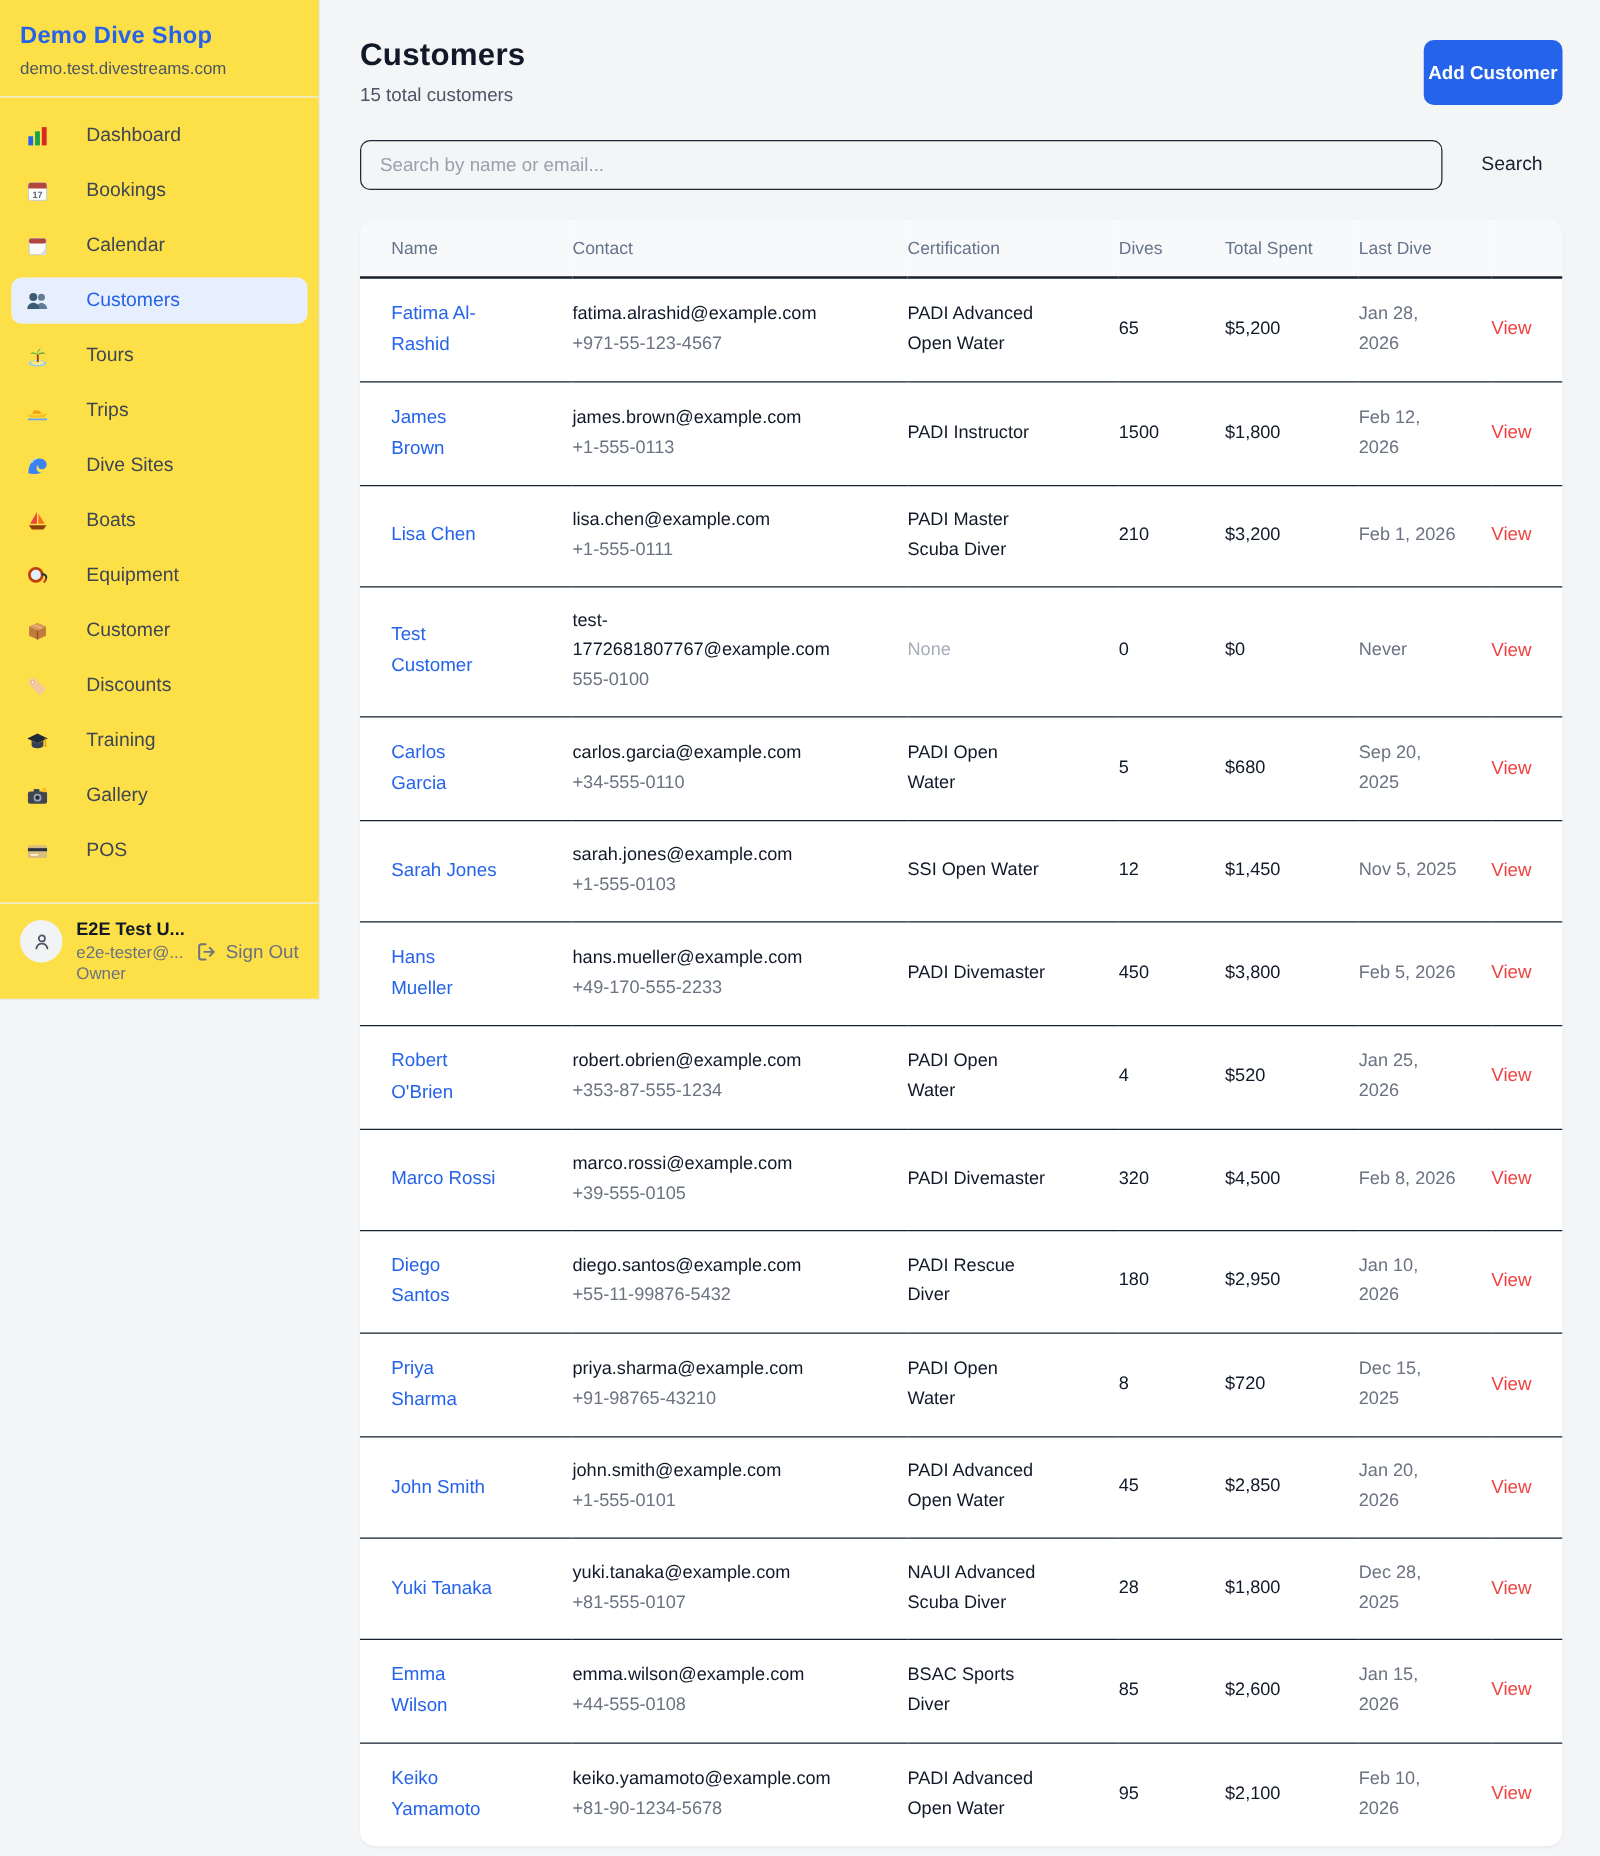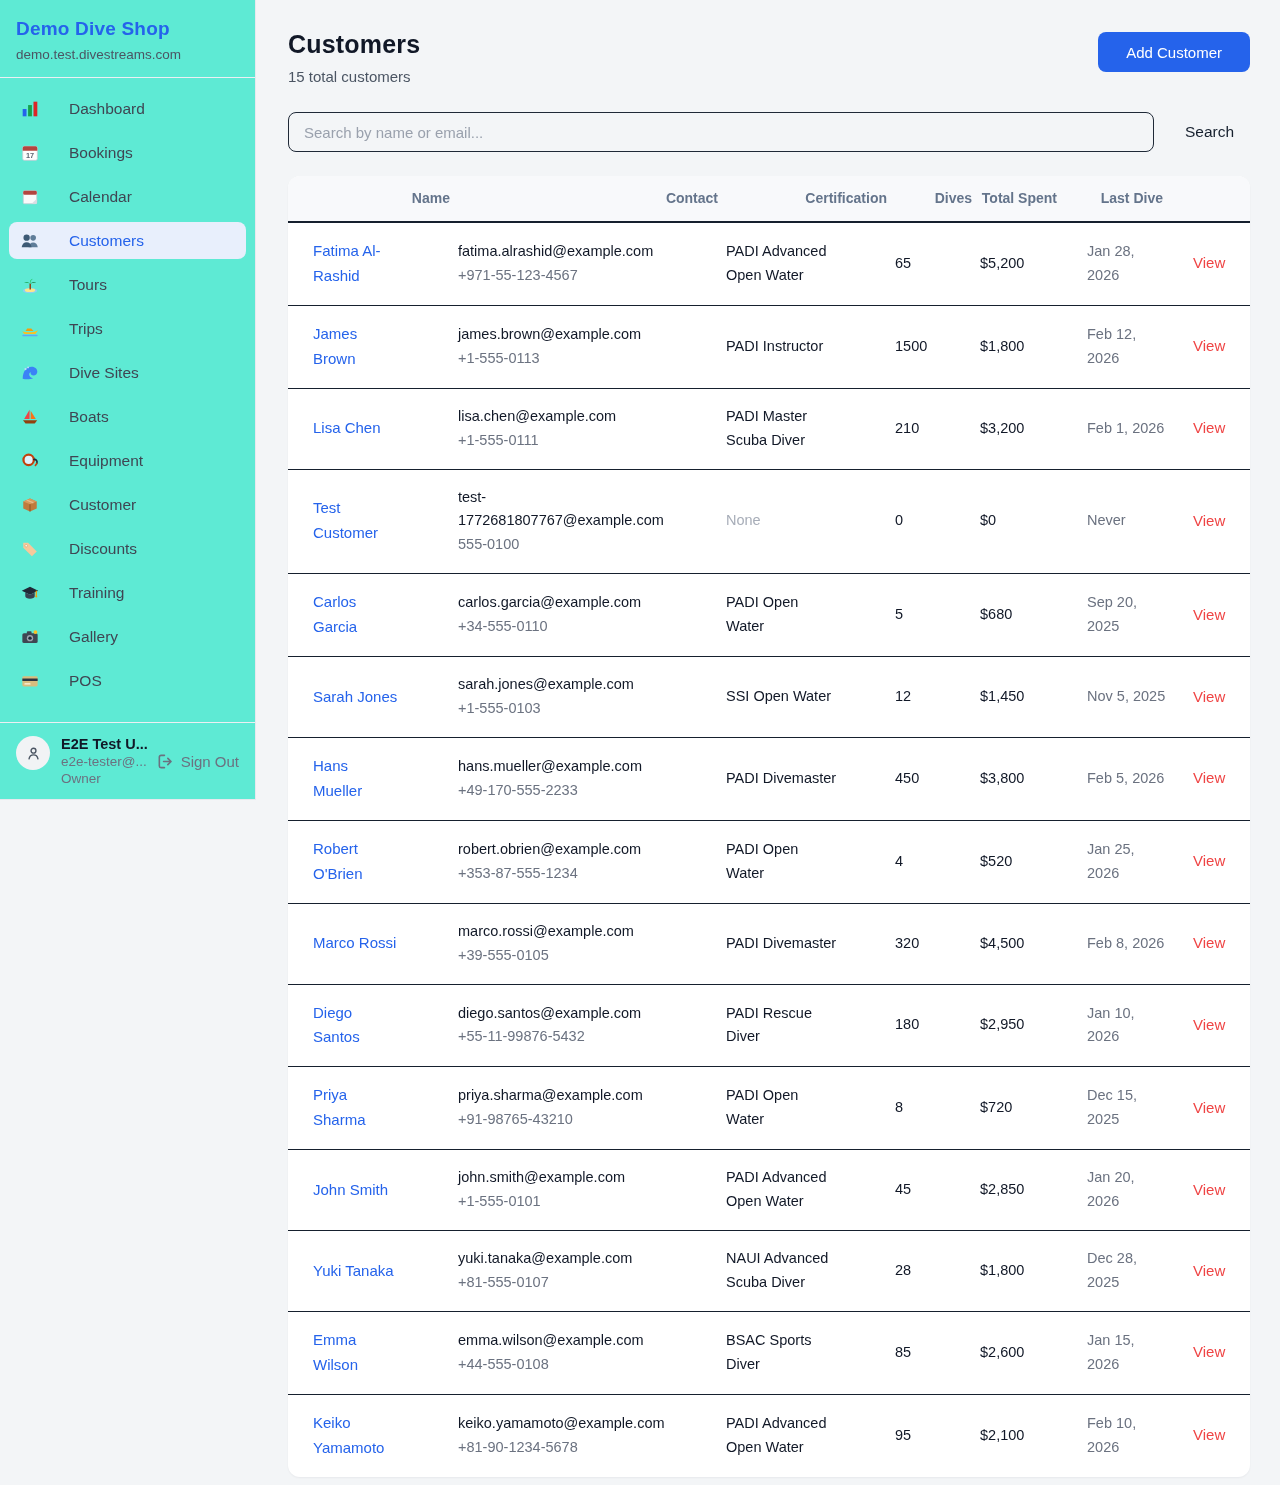--- a/index.html
+++ b/index.html
@@ -10,21 +10,21 @@
     font-family: "Liberation Sans", sans-serif;
     color: #111827;
     position: relative;
     overflow: hidden;
   }
 
   
   .sidebar {
     position: absolute; top:0; left:0;
     width: 256px; height: 800px;
-    background: #5eead4;
+    background: #fde047;
     border-right: 1px solid #e7e9ee;
     border-bottom: 1px solid #e7e9ee;
     display: flex; flex-direction: column;
   }
   .sidebar-header { padding: 18px 16px 15px 16px; border-bottom: 1px solid #edeff3; }
   .shop-name { color:#2563eb; font-size:19px; font-weight:bold; letter-spacing:.2px; }
   .shop-domain { color:#4b5563; font-size:13.5px; margin-top:7px; }
 
   .nav { padding: 12px 9px 0 9px; flex:1; }
   .nav-item {
@@ -55,21 +55,21 @@
     font-family:inherit; cursor:pointer; white-space:nowrap;
   }
 
   
   .main { margin-left: 256px; padding: 30px 30px 0 32px; }
   .header-row { display:flex; justify-content:space-between; align-items:flex-start; }
   .page-title { font-size: 25px; font-weight: bold; color:#111827; letter-spacing:.2px; }
   .page-subtitle { font-size: 15px; color:#4b5563; margin-top: 9px; }
   .add-btn {
     background:#2563eb; color:#fff; border:none; border-radius:8px;
-    height: 40px; padding: 0 28px; font-size: 15px; font-weight: 400;
+    height: 52px; padding: 0 4px; font-size: 15px; font-weight: 700;
     font-family: inherit; cursor:pointer; margin-top: 2px;
   }
 
   .search-row { display:flex; align-items:center; margin-top: 27px; }
   .search-input {
     width: 866px; height: 40px;
     border: 1.5px solid #1f2937; border-radius: 8px;
     background: transparent; padding: 0 15px;
     font-size: 15px; color:#111827; font-family: inherit;
   }
@@ -87,21 +87,21 @@
     box-shadow: 0 1px 2px rgba(16,24,40,.05);
     overflow: hidden;
   }
   table { width:100%; border-collapse: collapse; table-layout: fixed; }
   col.c-name { width:170px; } col.c-contact { width:268px; } col.c-cert { width:169px; }
   col.c-dives { width:85px; } col.c-spent { width:107px; } col.c-last { width:106px; }
   col.c-view { width:57px; }
 
   thead th {
     background:#f8f9fb;
-    text-align:right; font-weight: 700; font-size: 14px; color:#64748b;
+    text-align:left; font-weight: 400; font-size: 14px; color:#64748b;
     padding: 12px 8px 12px 0; vertical-align: middle; line-height: 1.5;
     border-bottom: 2px solid #16202e;
   }
   thead th:first-child { padding-left: 25px; }
   thead th.h-spent, thead th.h-last { padding-right: 30px; }
 
   tbody td {
     font-size: 14.5px; color:#111827;
     padding: 16px 8px 16px 0; vertical-align: middle; line-height: 1.65;
     border-bottom: 1.5px solid #16202e;

